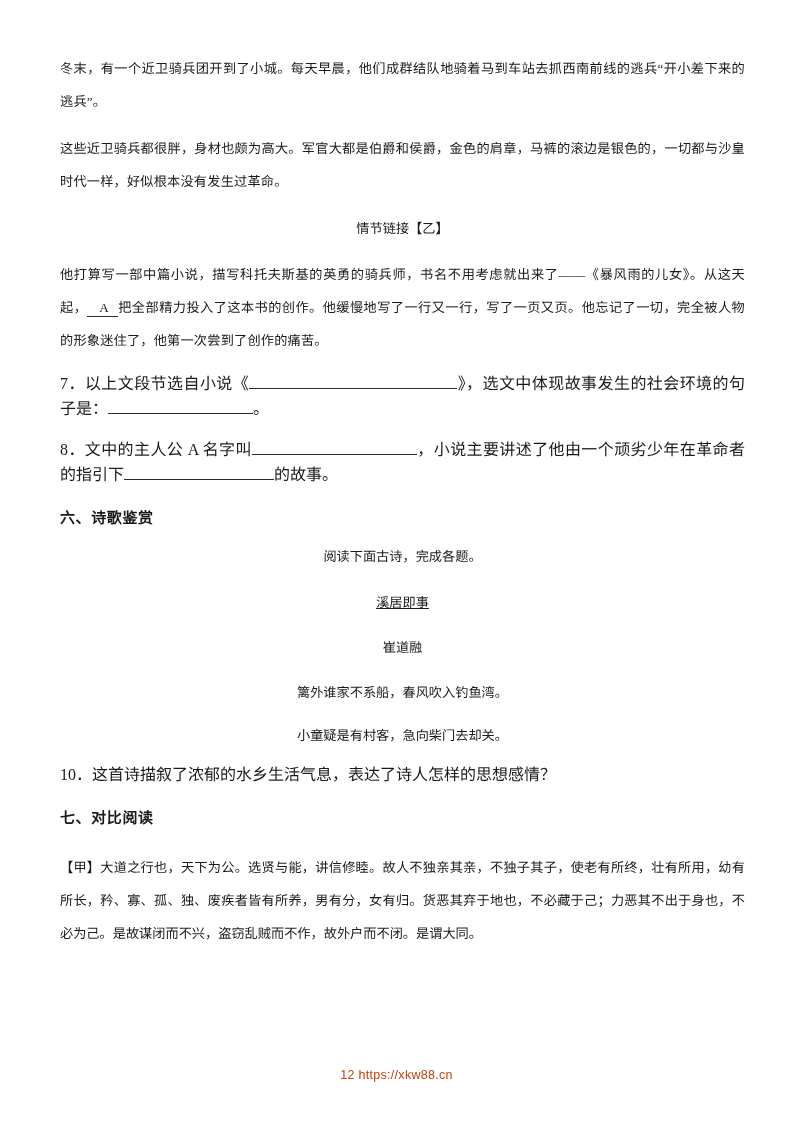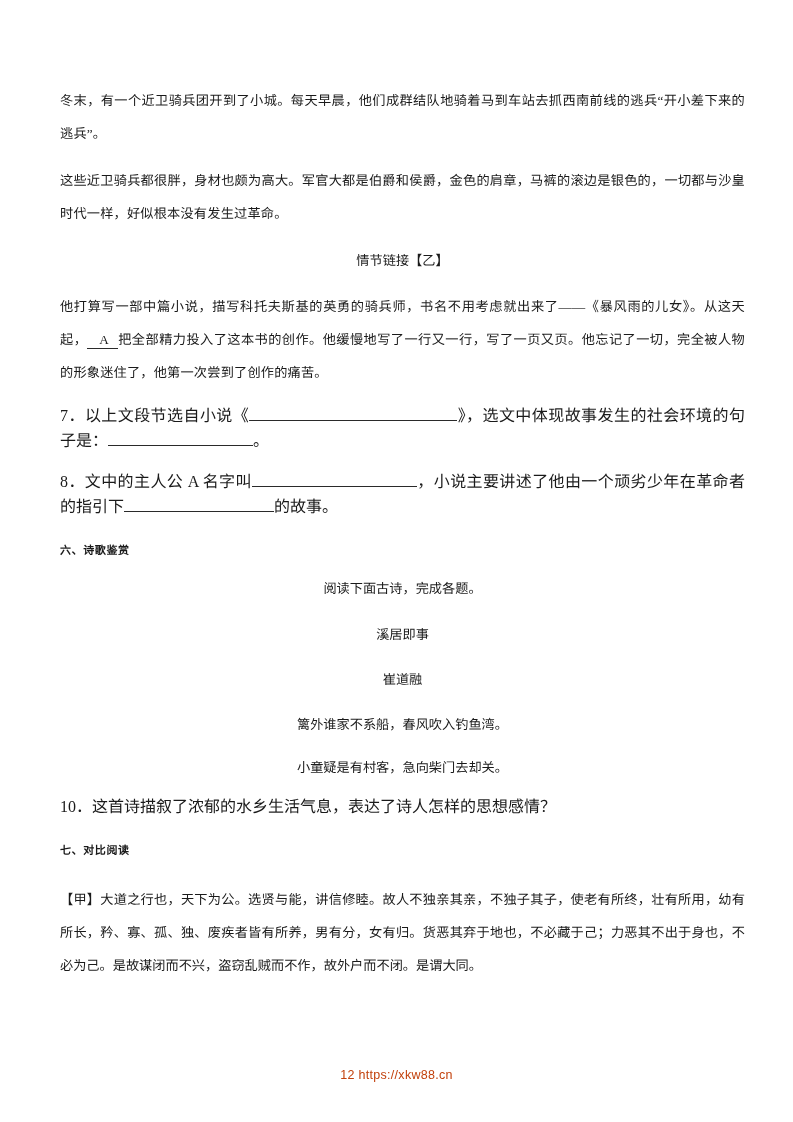--- a/index.html
+++ b/index.html
@@ -15,21 +15,21 @@
     font-family: "Liberation Serif", "DejaVu Serif", serif;
     color: #1a1a1a;
     overflow: hidden;
   }
   .page {
     position: absolute;
     left: 0; top: 0;
     width: 721px;
     height: 1122px;
     box-sizing: border-box;
-    padding: 84px 48px 0 60px;
+    padding: 52px 48px 0 60px;
   }
   .content {
     width: 685px;
   }
   p, div.block {
     margin: 0;
     text-align: center;
   }
   .para {
     font-size: 13.2px;
@@ -38,21 +38,21 @@
     text-justify: inter-ideograph;
     margin-bottom: 14px;
     letter-spacing: 0.2px;
   }
   .label-line {
     font-size: 13.2px;
     line-height: 33px;
     margin-bottom: 13px;
   }
   .heading {
-    font-size: 11px;
+    font-size: 15px;
     line-height: 30px;
     font-weight: bold;
     margin-top: 16px;
     margin-bottom: 8px;
     letter-spacing: 0.6px;
   }
   .instruction {
     font-size: 13.2px;
     line-height: 31px;
     margin-bottom: 10px;
@@ -65,21 +65,21 @@
     margin-bottom: 16px;
   }
   .poem-title,
   .poem-author,
   .poem-line {
     font-size: 13.2px;
     line-height: 33px;
     text-align: center;
     margin: 0;
   }
-  .poem-title { margin-bottom: 12px; }
+  .poem-title { margin-bottom: 12px; text-decoration: underline; }
   .poem-author { margin-bottom: 12px; }
   .poem-line { margin-bottom: 10px; }
   .poem-block { margin-top: 14px; margin-bottom: 6px; }
   .blank {
     display: inline-block;
     border-bottom: 1px solid #2a2a2a;
     vertical-align: baseline;
     height: 15px;
   }
   .blank-lg { width: 208px; }

